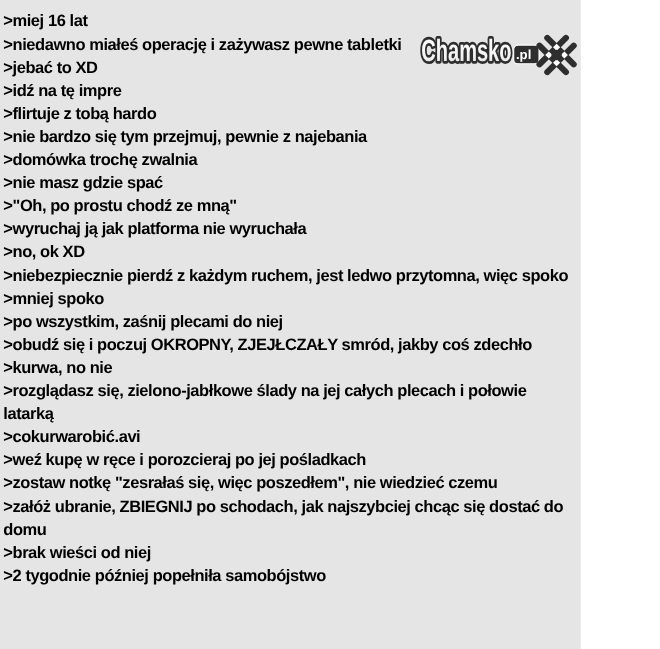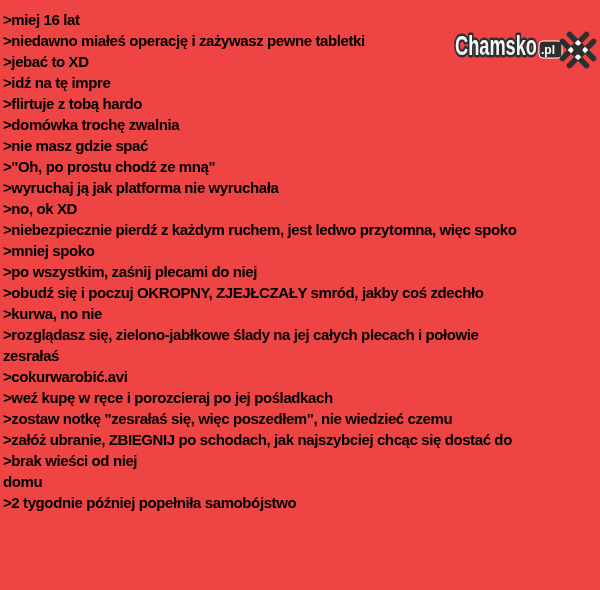--- a/index.html
+++ b/index.html
@@ -2,23 +2,23 @@
 <html><head>
 <meta charset="utf-8">
 <style>
   html, body {
     margin: 0;
     padding: 0;
     background: #ffffff;
   }
   .page {
     position: relative;
-    width: 600px;
+    width: 528px;
     height: 590px;
-    background: #ef4444;
+    background: #e5e5e5;
     overflow: hidden;
     font-family: "Liberation Sans", sans-serif;
   }
   .story {
     position: absolute;
     top: 9px;
     left: 3px;
     right: 0;
     color: #000000;
     font-weight: bold;
@@ -42,38 +42,39 @@
 <body>
 
 <div class="page">
 
   <div class="story">
     <div class="line">&gt;miej 16 lat</div>
     <div class="line">&gt;niedawno miałeś operację i zażywasz pewne tabletki</div>
     <div class="line">&gt;jebać to XD</div>
     <div class="line">&gt;idź na tę impre</div>
     <div class="line">&gt;flirtuje z tobą hardo</div>
+    <div class="line">&gt;nie bardzo się tym przejmuj, pewnie z najebania</div>
     <div class="line">&gt;domówka trochę zwalnia</div>
     <div class="line">&gt;nie masz gdzie spać</div>
     <div class="line">&gt;"Oh, po prostu chodź ze mną"</div>
     <div class="line">&gt;wyruchaj ją jak platforma nie wyruchała</div>
     <div class="line">&gt;no, ok XD</div>
     <div class="line">&gt;niebezpiecznie pierdź z każdym ruchem, jest ledwo przytomna, więc spoko</div>
     <div class="line">&gt;mniej spoko</div>
     <div class="line">&gt;po wszystkim, zaśnij plecami do niej</div>
     <div class="line">&gt;obudź się i poczuj OKROPNY, ZJEJŁCZAŁY smród, jakby coś zdechło</div>
     <div class="line">&gt;kurwa, no nie</div>
     <div class="line">&gt;rozglądasz się, zielono-jabłkowe ślady na jej całych plecach i połowie</div>
-    <div class="line">zesrałaś</div>
+    <div class="line">latarką</div>
     <div class="line">&gt;cokurwarobić.avi</div>
     <div class="line">&gt;weź kupę w ręce i porozcieraj po jej pośladkach</div>
     <div class="line">&gt;zostaw notkę "zesrałaś się, więc poszedłem", nie wiedzieć czemu</div>
     <div class="line">&gt;załóż ubranie, ZBIEGNIJ po schodach, jak najszybciej chcąc się dostać do</div>
+    <div class="line">domu</div>
     <div class="line">&gt;brak wieści od niej</div>
-    <div class="line">domu</div>
     <div class="line">&gt;2 tygodnie później popełniła samobójstwo</div>
   </div>
 
   <div class="logo">
     <svg width="150" height="58" viewBox="0 0 150 58" xmlns="http://www.w3.org/2000/svg">
       <defs>
         <linearGradient id="lg" x1="0" y1="0" x2="0" y2="1">
           <stop offset="0" stop-color="#ffffff"></stop>
           <stop offset="0.7" stop-color="#f4f4f4"></stop>
           <stop offset="1" stop-color="#d6d6d6"></stop>

